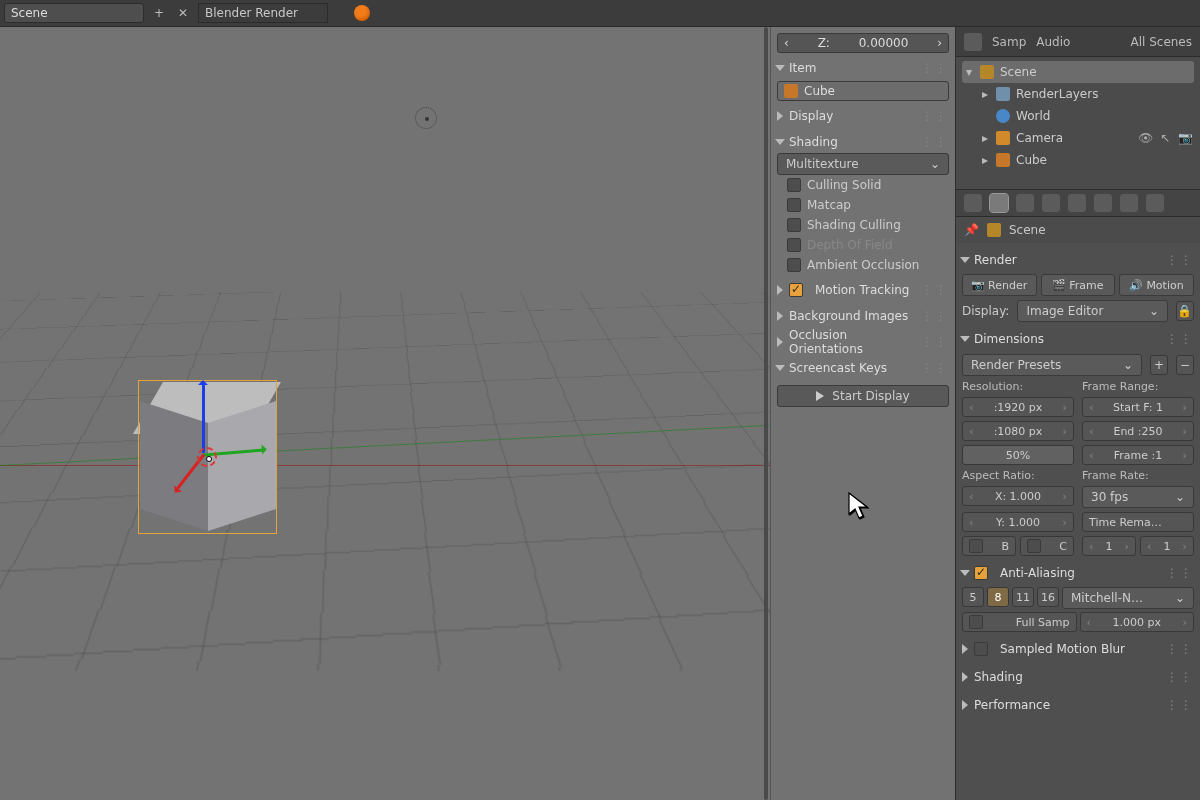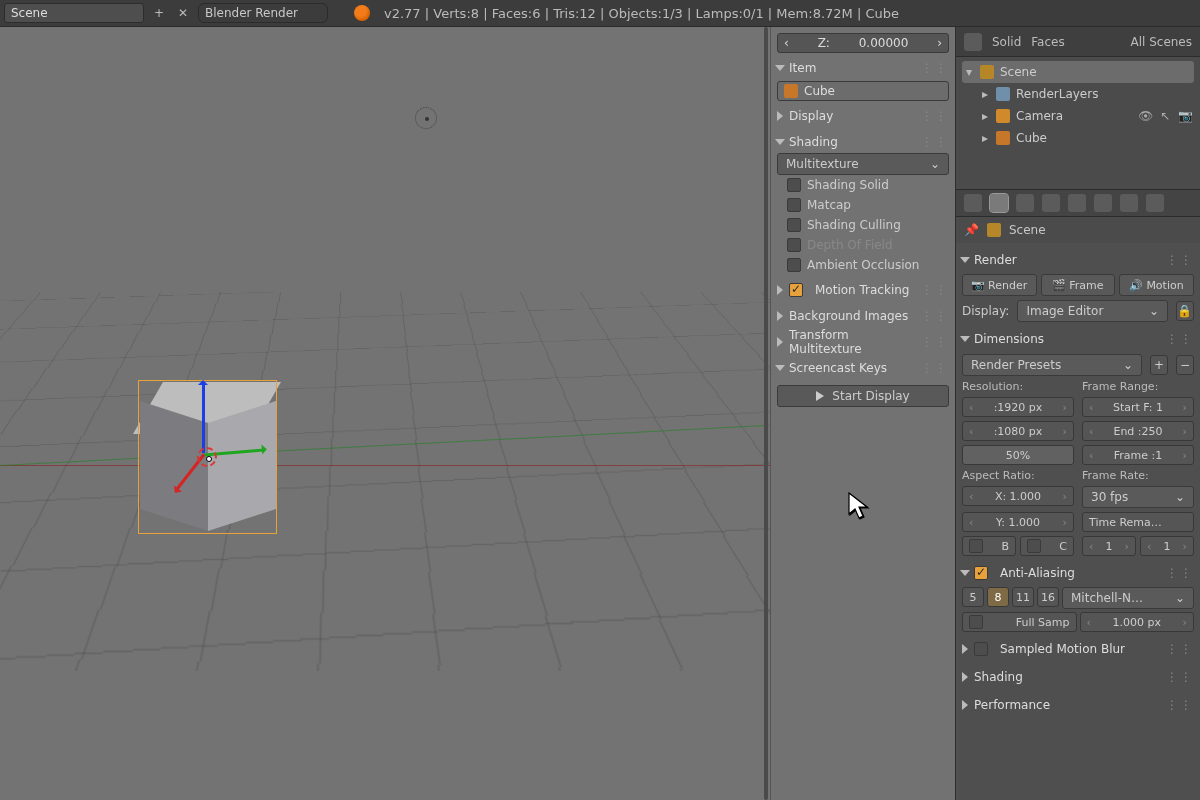--- a/index.html
+++ b/index.html
@@ -2,21 +2,21 @@
 <html><head>
 <meta charset="utf-8">
 <style>
   * { box-sizing: border-box; margin: 0; padding: 0; font-family: "DejaVu Sans", Arial, sans-serif; }
   body { width: 1200px; height: 800px; background: #727272; color: #c8c8c8; font-size: 12px; overflow: hidden; position: relative; }
 
   
   .topbar { height: 27px; background: #3c3c3c; display: flex; align-items: center; gap: 6px; padding: 0 4px; border-bottom: 1px solid #2a2a2a;}
   .scene-dd { background: #4e4e4e; border: 1px solid #2c2c2c; color: #ddd; height: 20px; width: 140px; padding: 0 6px; display:flex; align-items:center; border-radius:3px; }
   .top-btn { width: 18px; height: 18px; color:#bbb; display:flex;align-items:center;justify-content:center; border-radius:3px;}
-  .render-dd { background: #3c3c3c; border:1px solid #2b2b2b; height:20px; width:130px; padding:0 6px; display:flex;align-items:center; border-radius:6px;}
+  .render-dd { background: #3c3c3c; border:1px solid #2b2b2b; height:20px; width:130px; padding:0 6px; display:flex;align-items:center; border-radius:0;}
   .stats { color:#bbb; margin-left:8px; font-size:13px;}
   .blender-logo { width:16px;height:16px; background: radial-gradient(circle at 40% 35%, #f27b1a 40%, #d86300 70%); border-radius:50%; margin-left:20px;}
 
   
   .main { display:flex; height: 773px; }
   .viewport { flex: 0 0 770px; background: #737373; position:relative; overflow:hidden;}
   .n-panel { flex: 0 0 185px; background: #727272; border-left:1px solid #555; padding:4px 6px; overflow:hidden; }
   .right-col { flex: 1; background: #4b4b4b; border-left:1px solid #2e2e2e; display:flex; flex-direction:column; }
 
   
@@ -105,21 +105,20 @@
 <div class="topbar">
   <div class="scene-dd">
     <span>Scene</span>
   </div>
   <div class="top-btn">+</div>
   <div class="top-btn">✕</div>
   <div class="render-dd">
     <span>Blender Render</span>
   </div>
   <div class="blender-logo"></div>
-  <div class="stats">v2.77 | Verts:8 | Faces:6 | Tris:12 | Objects:1/3 | Lamps:0/1 | Mem:8.72M | Cube</div>
 </div>
 
 <div class="main">
 
   <div class="viewport">
     <div class="grid"></div>
     <div class="axis-x"></div>
     <div class="axis-y"></div>
     <div class="lamp-hint"></div>
     <div class="cube">
@@ -165,21 +164,21 @@
       <span class="tw open"></span>
       <span>Shading</span>
       <span class="grip">⋮⋮</span>
     </div>
     <div class="dropdown">
       <span>Multitexture</span>
       <span>⌄</span>
     </div>
     <div class="opt">
         <span class="chk"></span>
-        <span>Shading Solid</span>
+        <span>Culling Solid</span>
       </div>
     <div class="opt">
         <span class="chk"></span>
         <span>Matcap</span>
       </div>
     <div class="opt">
         <span class="chk"></span>
         <span>Shading Culling</span>
       </div>
     <div class="opt dim">
@@ -197,51 +196,56 @@
       <span>Motion Tracking</span>
       <span class="grip">⋮⋮</span>
     </div>
     <div class="sec-head">
       <span class="tw"></span>
       <span>Background Images</span>
       <span class="grip">⋮⋮</span>
     </div>
     <div class="sec-head">
       <span class="tw"></span>
-      <span>Transform Multitexture</span>
+      <span>Occlusion Orientations</span>
       <span class="grip">⋮⋮</span>
     </div>
     <div class="sec-head">
       <span class="tw open"></span>
       <span>Screencast Keys</span>
       <span class="grip">⋮⋮</span>
     </div>
     <div class="btn wide-btn">
       <span class="play-tri"></span>
       <span>Start Display</span>
     </div>
   </div>
 
   <div class="right-col">
     <div class="outliner-head">
       <span class="hdr-ico"></span>
-      <span class="tab">Solid</span>
-      <span class="tab">Faces</span>
+      <span class="tab">Samp</span>
+      <span class="tab">Audio</span>
       <span class="tab" style="margin-left:auto">All Scenes</span>
     </div>
     <div class="outliner-body">
       <div class="tree-row sel">
         <span class="expander">▾</span>
         <span class="ico scene"></span>
         <span>Scene</span>
       </div>
       <div class="tree-row" style="padding-left:18px">
         <span class="expander">▸</span>
         <span class="ico layer"></span>
         <span>RenderLayers</span>
+      </div>
+      <div class="tree-row" style="padding-left:18px">
+        <span class="expander"> </span>
+        <span class="ico world"></span>
+        <span>World</span>
       </div>
       <div class="tree-row" style="padding-left:18px">
         <span class="expander">▸</span>
         <span class="ico cam"></span>
         <span>Camera</span>
         <span class="restrict">
             <span>👁</span>
             <span>↖</span>
             <span>📷</span>
           </span>

